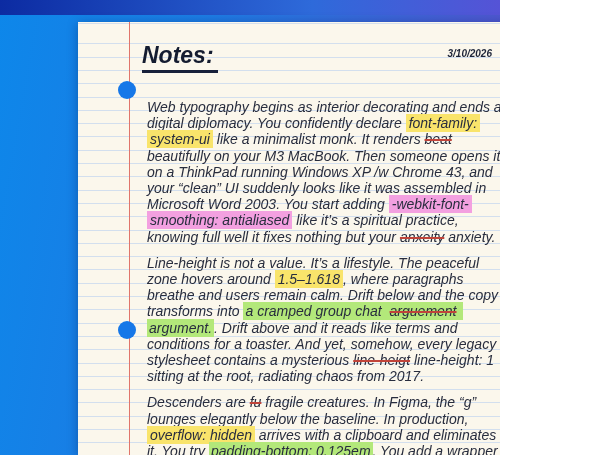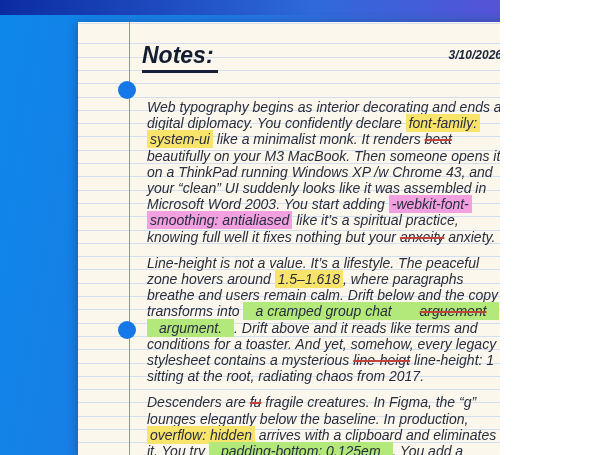--- a/index.html
+++ b/index.html
@@ -38,35 +38,35 @@
   .title-row h1{
     margin:0 0 0 7px;
     font-size:23px;line-height:26px;
     font-style:italic;font-weight:700;
     color:#141c30;
     border-bottom:3px solid #17203a;
     padding:0 4px 2px 0;
     display:inline-block;
   }
   .date{
-    font-size:12px;font-style:italic;font-weight:700;
+    font-size:10px;font-style:italic;font-weight:700;
     color:#1d2438;
-    margin:6px 8px 0 0;
+    margin:6px 18px 0 0;
   }
   .body{position:relative;}
   .para{
     margin:0 0 10px 12px;
     font-size:14px;line-height:16.2px;
     font-style:italic;
     color:#282d3e;
   }
   .para span{box-decoration-break:clone;-webkit-box-decoration-break:clone;}
   .hl-yellow{background:var(--hl-yellow,#f9e46b);padding:1px 3px;}
   .hl-pink{background:var(--hl-pink,#f3a0e0);padding:1px 3px;}
-  .hl-green{background:var(--hl-green,#b3e87a);padding:1px 12px;}
+  .hl-green{background:var(--hl-green,#b3e87a);padding:1px 2px;}
   .strike{
     text-decoration:line-through;
     text-decoration-color:#c0443a;
     text-decoration-thickness:2px;
   }
   .dot{
     position:absolute;width:18px;height:18px;border-radius:50%;
     background:var(--dot,#1677e8);
   }
   .dot1{left:118px;top:81px;}

